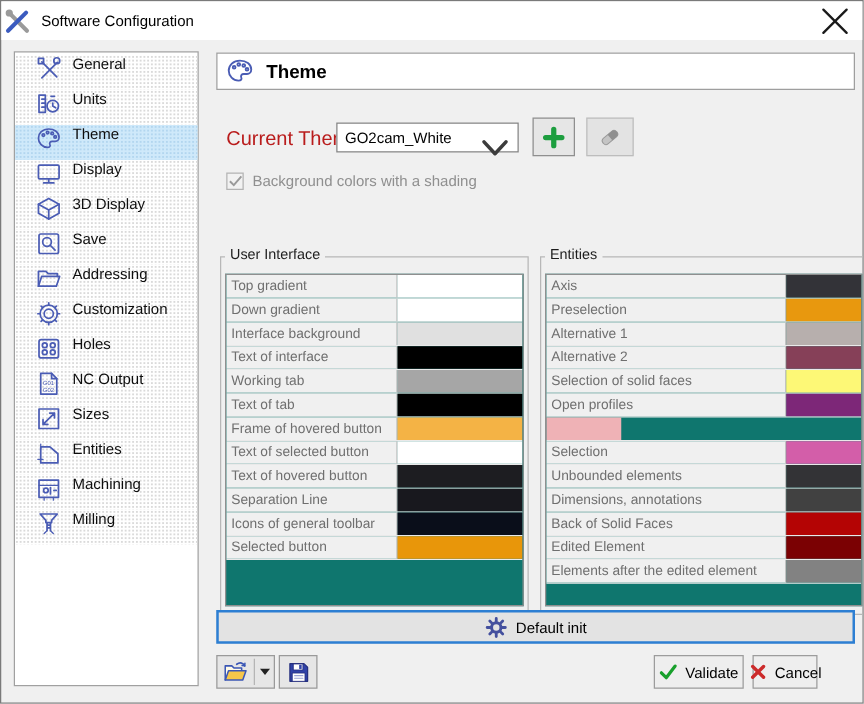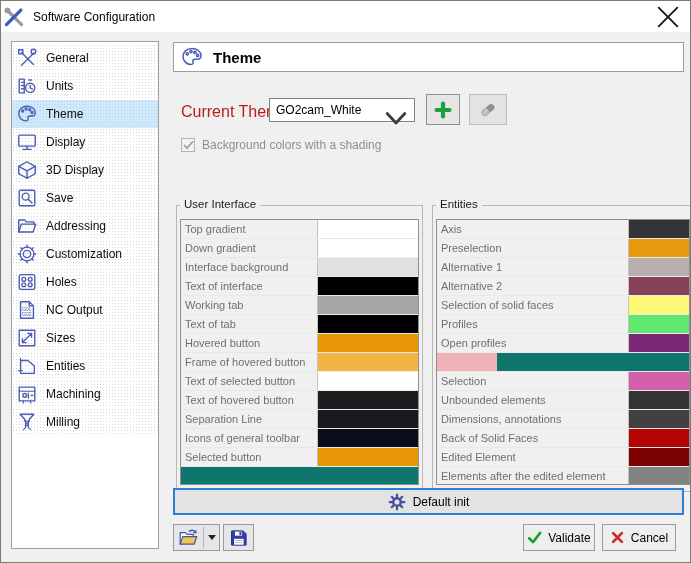--- a/index.html
+++ b/index.html
@@ -6,21 +6,21 @@
   html,body { width:691px; height:563px; background:#c8c8c8; font-family:"Liberation Sans", sans-serif; }
   .window { position:relative; width:691px; height:563px; background:#f0f0f0; border:1px solid #7a7a7a; overflow:hidden; }
 
   
   .titlebar { position:absolute; left:0; top:0; width:100%; height:31px; background:#ffffff; display:flex; align-items:center; padding-left:2px; gap:8px; }
   .ttext { font-size:12px; color:#000; }
   .close { margin-left:auto; width:45px; height:31px; display:flex; align-items:center; justify-content:center; cursor:pointer; }
 
   
   .sidebar { position:absolute; left:10px; top:40px; width:148px; height:508px; background:#fff; border:1px solid #a0a0a0; padding-top:2px; }
-  .side-item { height:28px; display:flex; align-items:center; gap:8px; padding-left:4px; cursor:pointer;
+  .side-item { height:28px; display:flex; align-items:flex-start; gap:8px; padding-left:16px; cursor:pointer;
     background-image: radial-gradient(#dadada 0.9px, rgba(0,0,0,0) 1px); background-size:3px 3px; }
   .side-item.selected { background-color:#cfe9fa; background-image: radial-gradient(#b2d6ef 0.9px, rgba(0,0,0,0) 1px); }
   .side-label { font-size:12px; color:#0d0d0d; white-space:nowrap; }
   .icn { display:inline-flex; align-items:center; justify-content:center; }
   .icn svg { width:22px; height:22px; stroke:#4a5cb4; fill:none; stroke-width:1.5; stroke-linecap:round; stroke-linejoin:round; }
 
   
   .main { position:absolute; left:172px; top:41px; width:511px; height:512px; }
   .header-box { position:absolute; left:0; top:0; width:511px; height:30px; background:#fff; border:1px solid #9e9e9e; display:flex; align-items:center; gap:9px; padding-left:6px; }
   .header-box .icn svg { width:24px; height:24px; }
@@ -58,21 +58,21 @@
   .split-btn { position:absolute; left:0; top:0; width:47px; height:27px; background:#e6e6e6; border:1px solid #9a9a9a; display:flex; align-items:center; cursor:pointer; }
   .split-main { width:30px; display:flex; justify-content:center; border-right:1px solid #b5b5b5; }
   .split-main svg { width:21px; height:21px; }
   .split-arrow { width:15px; display:flex; justify-content:center; }
   .tri { width:0; height:0; border-left:4px solid transparent; border-right:4px solid transparent; border-top:5px solid #222; }
   .tool-btn { position:absolute; left:50px; top:0; width:31px; height:27px; background:#e6e6e6; border:1px solid #9a9a9a; display:flex; align-items:center; justify-content:center; cursor:pointer; }
   .tool-btn svg { width:20px; height:20px; }
   .act-btn { position:absolute; top:0; height:27px; background:#eeeeee; border:1px solid #9c9c9c; display:flex; align-items:center; justify-content:center; gap:6px; font-size:12px; font-family:inherit; color:#000; cursor:pointer; }
   .act-btn svg { width:15px; height:15px; }
   .validate { left:350px; width:72px; }
-  .cancel { left:429px; width:74px; }
+  .cancel { left:429px; width:52px; }
 </style>
 </head>
 <body>
 
 <div class="window">
 
   <div class="titlebar">
     <span class="icn">
         <svg width="16" height="16" viewBox="0 0 16 16">
           <path d="M3 3 L13.5 13.5" stroke="#9a9a9a" stroke-width="2.4"></path>
@@ -311,24 +311,20 @@
             </div>
             <div class="srow">
               <span class="srow-label">Working tab</span>
               <span class="swatch" style="background: rgb(166, 166, 166);"></span>
             </div>
             <div class="srow">
               <span class="srow-label">Text of tab</span>
               <span class="swatch" style="background: rgb(0, 0, 0);"></span>
             </div>
             <div class="srow">
-              <span class="srow-label">Hovered button</span>
-              <span class="swatch" style="background: rgb(232, 150, 10);"></span>
-            </div>
-            <div class="srow">
               <span class="srow-label">Frame of hovered button</span>
               <span class="swatch" style="background: rgb(244, 179, 69);"></span>
             </div>
             <div class="srow">
               <span class="srow-label">Text of selected button</span>
               <span class="swatch" style="background: rgb(255, 255, 255);"></span>
             </div>
             <div class="srow">
               <span class="srow-label">Text of hovered button</span>
               <span class="swatch" style="background: rgb(29, 29, 33);"></span>
@@ -362,24 +358,20 @@
               <span class="srow-label">Alternative 1</span>
               <span class="swatch" style="background: rgb(183, 175, 173);"></span>
             </div>
             <div class="srow">
               <span class="srow-label">Alternative 2</span>
               <span class="swatch" style="background: rgb(134, 64, 88);"></span>
             </div>
             <div class="srow">
               <span class="srow-label">Selection of solid faces</span>
               <span class="swatch" style="background: rgb(253, 248, 118);"></span>
-            </div>
-            <div class="srow">
-              <span class="srow-label">Profiles</span>
-              <span class="swatch" style="background: rgb(95, 232, 110);"></span>
             </div>
             <div class="srow">
               <span class="srow-label">Open profiles</span>
               <span class="swatch" style="background: rgb(125, 39, 120);"></span>
             </div>
             <div class="srow">
               <span class="swatch" style="background: rgb(239, 178, 182);"></span>
             </div>
             <div class="srow">
               <span class="srow-label">Selection</span>

